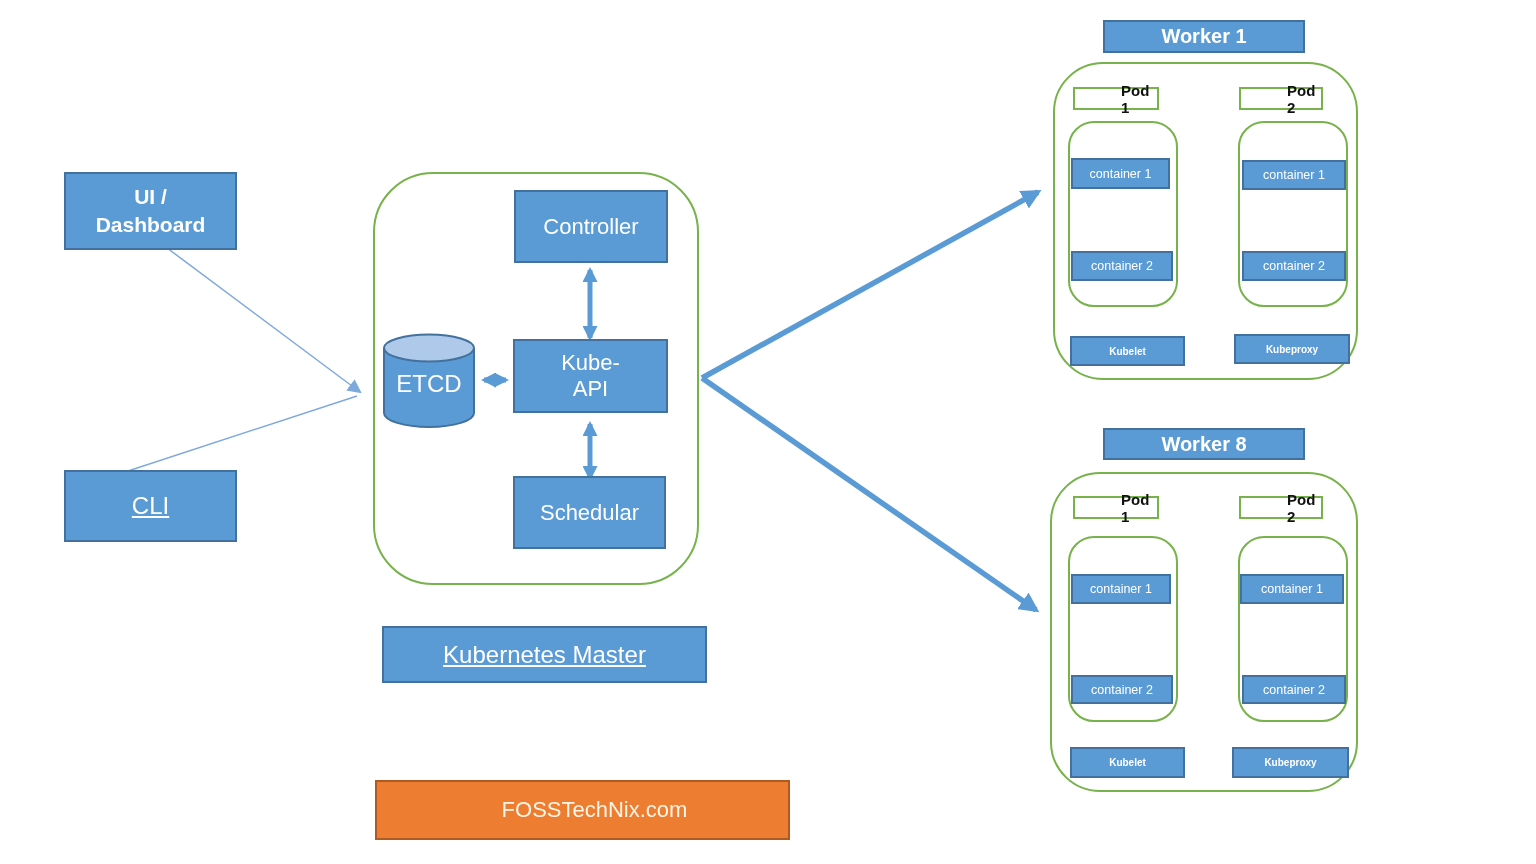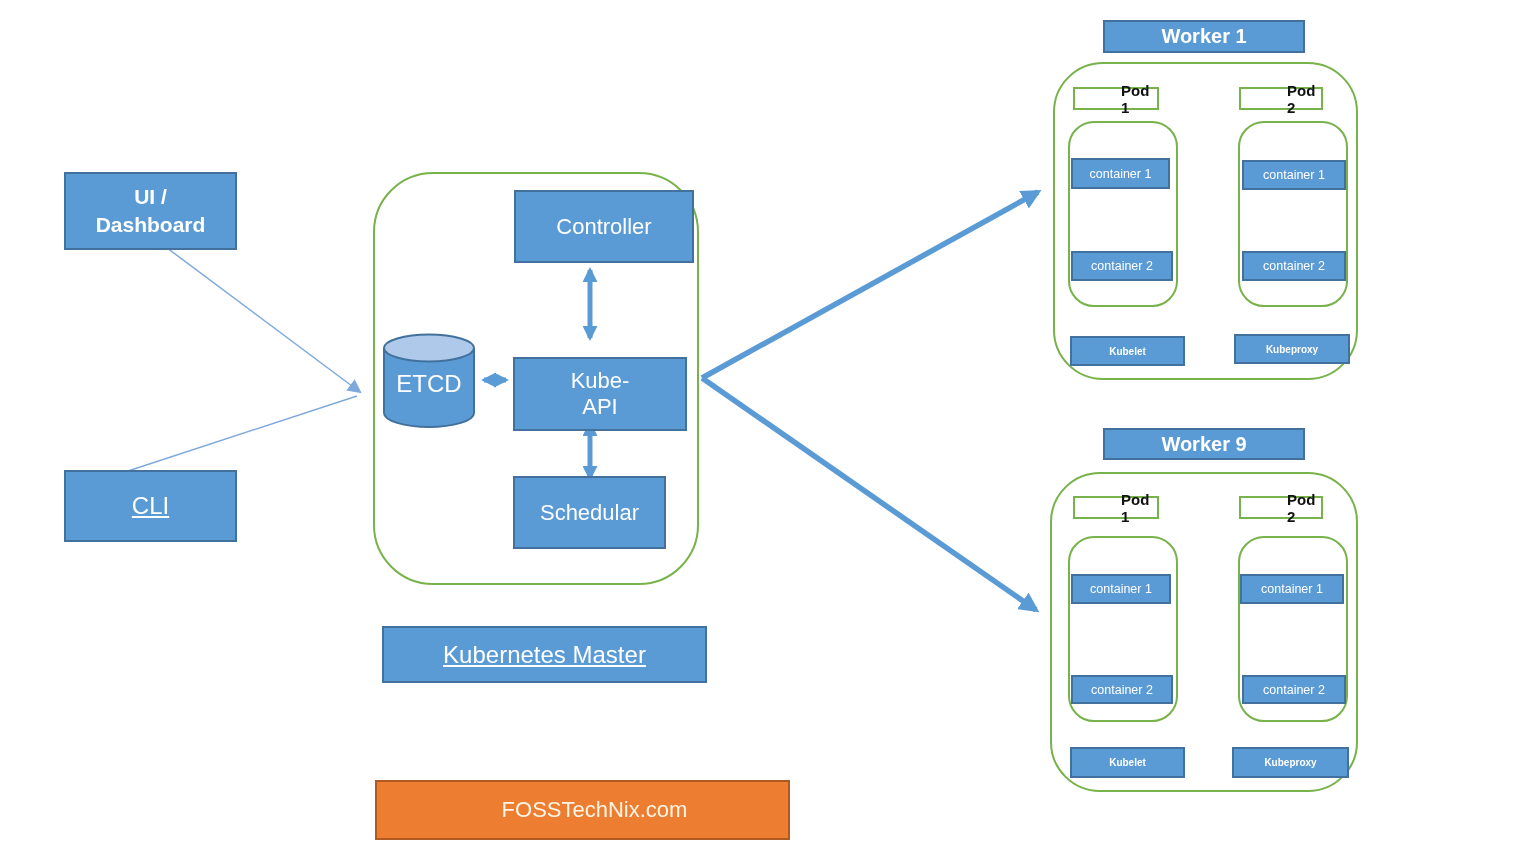--- a/index.html
+++ b/index.html
@@ -58,25 +58,25 @@
   <div class="abs bluebox uidash" style="left:64px;top:172px;width:173px;height:78px;">
     <div>UI /</div>
     <div>Dashboard</div>
   </div>
   <div class="abs bluebox caption" style="left:64px;top:470px;width:173px;height:72px;">
     <div>CLI</div>
   </div>
 
   <div class="abs greenoutline" style="left:373px;top:172px;width:326px;height:413px;border-radius:60px;"></div>
 
-  <div class="abs bluebox bigtext" style="left:514px;top:190px;width:180px;height:73px;">
+  <div class="abs bluebox bigtext" style="left:514px;top:190px;width:154px;height:73px;">
     <div>Controller</div>
   </div>
 
-  <div class="abs bluebox bigtext" style="left:513px;top:357px;width:174px;height:74px;line-height:26px;">
+  <div class="abs bluebox bigtext" style="left:513px;top:339px;width:155px;height:74px;line-height:26px;">
     <div>Kube-</div>
     <div>API</div>
   </div>
 
   <div class="abs bluebox bigtext" style="left:513px;top:476px;width:153px;height:73px;">
     <div>Schedular</div>
   </div>
 
   <div class="abs" style="left:382px;top:332px;width:94px;height:97px;">
     <svg width="94" height="97">
@@ -123,21 +123,21 @@
   </div>
 
   <div class="abs bluebox nodecomp" style="left:1070px;top:336px;width:115px;height:30px;">
     <span>Kubelet</span>
   </div>
   <div class="abs bluebox nodecomp" style="left:1234px;top:334px;width:116px;height:30px;">
     <span>Kubeproxy</span>
   </div>
 
   <div class="abs bluebox workertitle" style="left:1103px;top:428px;width:202px;height:32px;">
-    <div>Worker 9</div>
+    <div>Worker 8</div>
   </div>
   <div class="abs greenoutline" style="left:1050px;top:472px;width:308px;height:320px;border-radius:50px;"></div>
 
   <div class="abs podlabel" style="left:1073px;top:496px;width:86px;height:23px;">
     <span>Pod 1</span>
   </div>
   <div class="abs podlabel" style="left:1239px;top:496px;width:84px;height:23px;">
     <span>Pod 2</span>
   </div>
 

